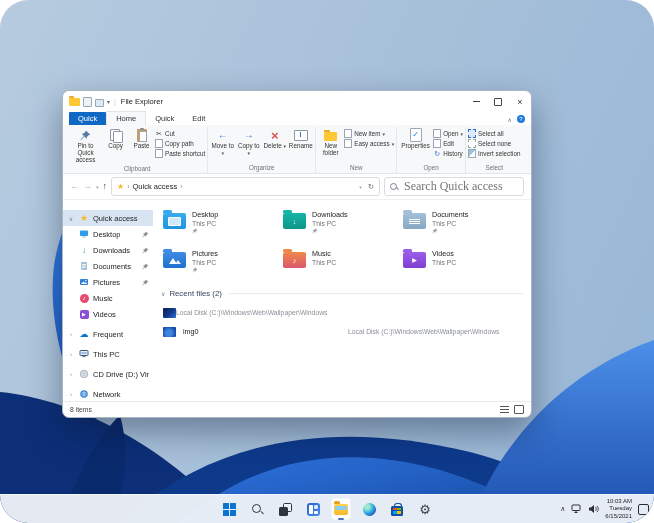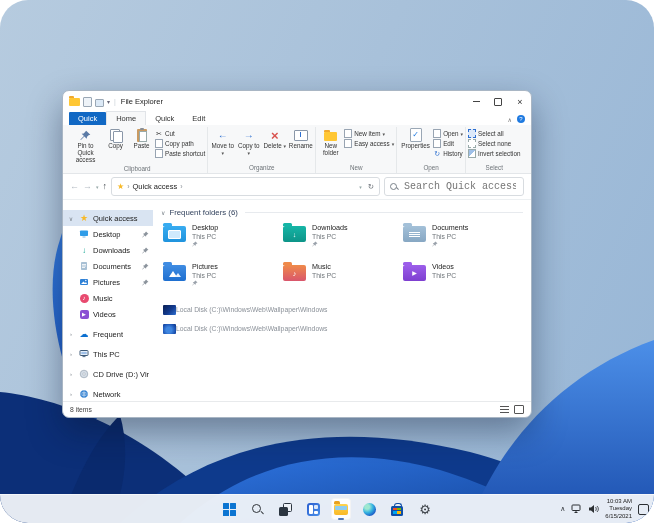--- a/index.html
+++ b/index.html
@@ -70,21 +70,21 @@
   .nav-arrow.on{color:#4a5056;}
   .nav-dd{font-size:5px;color:#9aa;}
   .addr{flex:1;height:17px;border:1px solid #d8dce0;border-radius:3px;display:flex;align-items:center;gap:3px;padding:0 5px;font-size:7.5px;color:#222;background:#fff;}
   .addr .star{color:#f7b928;font-size:8px;line-height:1;}
   .addr .bc{color:#8a9098;font-size:7px;}
   .addr-right{margin-left:auto;display:flex;align-items:center;gap:6px;color:#6a7077;}
   .searchbox{width:128px;height:17px;border:1px solid #d8dce0;border-radius:3px;display:flex;align-items:center;gap:4px;padding:0 5px;background:#fff;}
   .mag{position:relative;width:8px;height:8px;flex:0 0 auto;}
   .mag::before{content:"";position:absolute;left:0;top:0;width:5px;height:5px;border:1px solid #7a828a;border-radius:50%;}
   .mag::after{content:"";position:absolute;left:5.5px;top:5.5px;width:3px;height:1px;background:#7a828a;transform:rotate(45deg);}
-  .searchbox input{border:none;outline:none;width:100%;font-size:10px;font-family:Liberation Mono, monospace;color:#333;background:transparent;}
+  .searchbox input{border:none;outline:none;width:100%;font-size:12px;font-family:Liberation Serif, serif;color:#333;background:transparent;}
   
   .winbody{flex:1;display:flex;overflow:hidden;}
   .sidebar{width:90px;padding-top:10px;font-size:7.5px;color:#222;flex:0 0 auto;}
   .side-item{height:16px;display:flex;align-items:center;gap:4px;padding:0 4px 0 4px;}
   .side-item .exp{width:8px;font-size:6px;color:#7a828a;text-align:center;flex:0 0 auto;}
   .side-item.child{padding-left:16px;}
   .side-item.active{background:#d9e4f2;}
   .s-ic{width:10px;height:10px;display:flex;align-items:center;justify-content:center;flex:0 0 auto;}
   .s-label{white-space:nowrap;overflow:hidden;}
   .pinspot{margin-left:auto;width:8px;display:flex;justify-content:center;}
@@ -514,25 +514,20 @@
               <svg width="10" height="10" viewBox="0 0 10 10">
                 <circle cx="5" cy="5" r="3.8" fill="#2f7fd0"></circle>
                 <path d="M1.5 5 h7 M5 1.5 v7 M2.5 3 c1.5 1 3.5 1 5 0 M2.5 7 c1.5 -1 3.5 -1 5 0" stroke="#fff" stroke-width="0.5" fill="none"></path>
               </svg>
             </span>
           <span class="s-label">Network</span>
         </div>
       </div>
 
       <div class="content">
-        <div class="sec-head">
-          <span class="exp">∨</span>
-          <span>Frequent folders (6)</span>
-          <span class="rule"></span>
-        </div>
         <div class="tiles">
           <div class="tile">
             <span class="fold f-desktop">
                 <span class="g-screen"></span>
               </span>
             <span class="tile-txt"><span>Desktop</span><br>
               <span class="tile-loc">This PC</span><br>
               <svg class="pin-svg" width="6" height="6" viewBox="0 0 8 8">
                   <path d="M4.6.6l2.8 2.8-1.2.2-1.4 1.4-.2 1.6-1.6-1.6L.6 7.4.2 7 2.6 4.6 1 3l1.6-.2L4 1.4z" fill="#9aa2ab"></path>
                 </svg></span>
@@ -580,27 +575,33 @@
           </div>
           <div class="tile">
             <span class="fold f-videos">
                 <span class="fg" style="font-size:6px;">▶</span>
               </span>
             <span class="tile-txt"><span>Videos</span><br>
               <span class="tile-loc">This PC</span></span>
           </div>
         </div>
 
+        <div class="sec-head">
+          <span class="exp">∨</span>
+          <span>Recent files (2)</span>
+          <span class="rule"></span>
+        </div>
         <div class="recent">
           <div class="file-row">
             <span class="thumb t-img19"></span>
             <span class="file-path">Local Disk (C:)\Windows\Web\Wallpaper\Windows</span>
           </div>
           <div class="file-row">
             <span class="thumb t-img0"></span>
+            <span class="file-name">img0</span>
             <span class="file-path">Local Disk (C:)\Windows\Web\Wallpaper\Windows</span>
           </div>
         </div>
       </div>
     </div>
 
     <div class="statusbar">
       <span>8 items</span>
       <span class="sb-right">
         <span class="sb-list">

